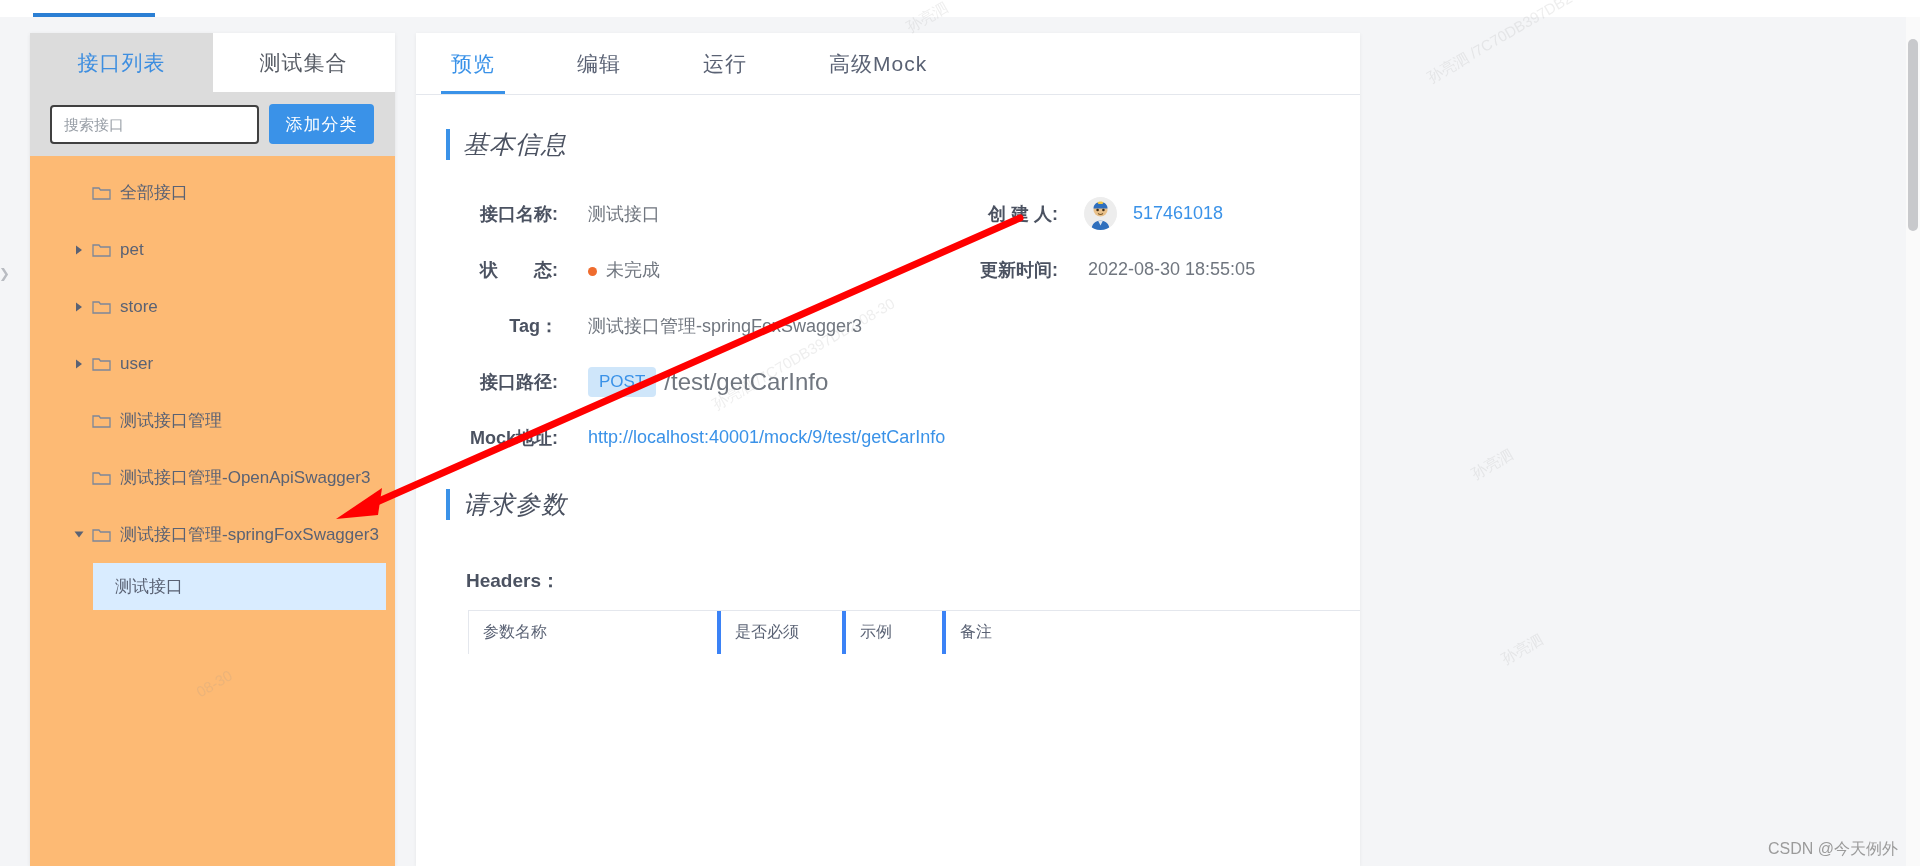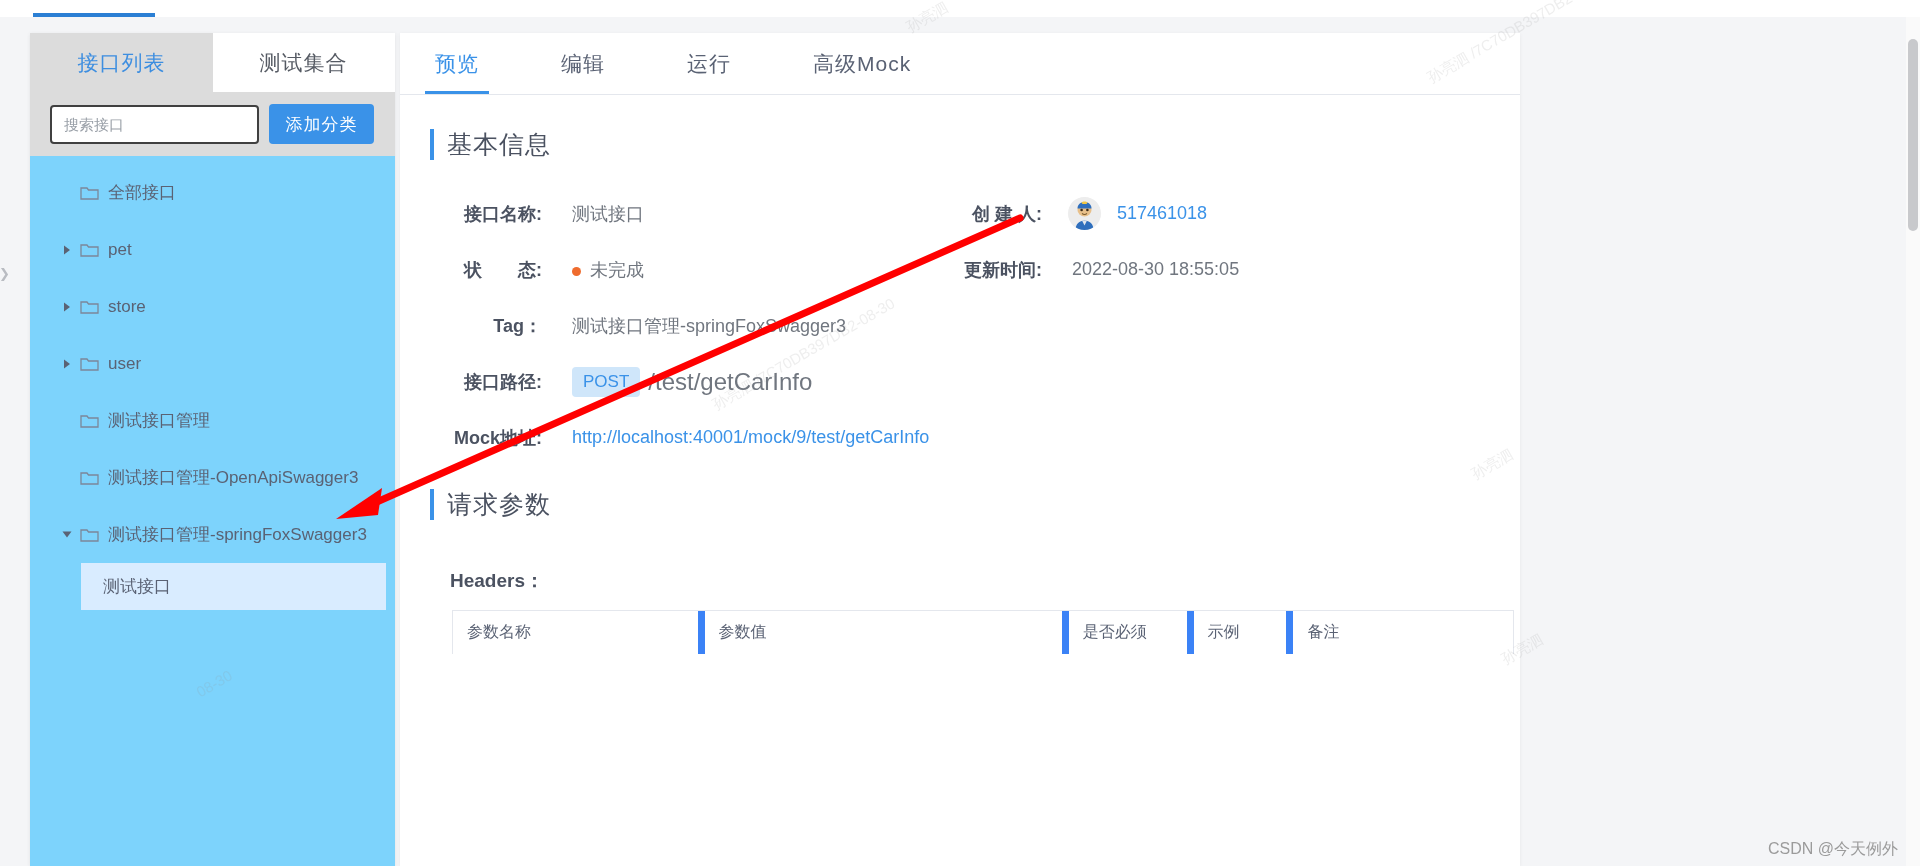--- a/index.html
+++ b/index.html
@@ -60,22 +60,22 @@
   }
   #search-input::placeholder { color: #9aa0a8; }
   #add-category-button {
     width: 105px; height: 40px; border: none; border-radius: 4px;
     background: #3a92e8; color: #ffffff; font-size: 17px;
     cursor: pointer; font-family: inherit;
     letter-spacing: 1px;
   }
 
   #sidebar-tree {
-    position: relative; background: #7dd3fc; padding-top: 8px;
-    height: 710px; overflow: hidden;
+    position: relative; background: #fdba74; padding-top: 8px;
+    height: 710px; overflow: hidden; padding-left: 12px;
   }
   .tree-node {
     display: flex; align-items: center; height: 57px;
     padding-left: 28px; cursor: pointer; font-size: 17px; color: #5a6274;
   }
   .tree-arrow {
     width: 18px; height: 18px; margin-right: 4px;
     display: flex; align-items: center; justify-content: center;
     flex: none;
   }
@@ -85,21 +85,21 @@
   .tree-label { white-space: nowrap; }
   .tree-child {
     margin-left: 51px; margin-right: 9px;
     height: 47px; display: flex; align-items: center;
     padding-left: 22px; font-size: 17px; color: #5a6274; cursor: pointer;
   }
   .tree-child.selected { background: #d9ecff; }
 
   
   #main-panel {
-    position: absolute; left: 400px; top: 33px; width: 1120px; height: 833px;
+    position: absolute; left: 416px; top: 33px; width: 944px; height: 833px;
     background: #ffffff;
     box-shadow: 0 1px 4px rgba(0,0,0,0.06);
     overflow: hidden;
   }
   #main-tabs {
     height: 62px; border-bottom: 1px solid #e4e7ed;
     display: flex; align-items: flex-end; padding-left: 25px;
   }
   .main-tab {
     height: 61px; display: flex; align-items: center; justify-content: center;
@@ -109,21 +109,21 @@
   }
   .main-tab.active { color: #3a92e8; }
   .main-tab.active::after {
     content: ""; position: absolute; left: 0; right: 0; bottom: 0;
     height: 3px; background: #3a92e8;
   }
 
   #main-body { padding: 0 0 0 30px; position: relative; }
 
   .section-title {
-    display: flex; align-items: center; margin-top: 33px; margin-bottom: 10px;
+    display: flex; align-items: center; margin-top: 33px; margin-bottom: 10px; font-style: italic;
   }
   .section-bar {
     width: 4px; height: 31px; background: #3a92e8; margin-right: 13px;
   }
   .section-title-text {
     font-size: 25px; color: #4b5261; letter-spacing: 1px;
   }
 
   #info-grid {
     margin-top: 38px;
@@ -163,21 +163,21 @@
   #headers-label {
     font-size: 19px; color: #4b5261; font-weight: bold;
     margin-top: 47px; margin-left: 20px;
   }
   #headers-table {
     margin-top: 16px; margin-left: 22px; width: 1062px;
     border: 1px solid #e4e7ed; border-bottom: none;
     display: flex; height: 44px; background: #ffffff;
   }
   .th-cell {
-    border-right: 7px solid #3b82f6; height: 100%;
+    border-right: 4px solid #3b82f6; height: 100%;
     display: flex; align-items: center; padding-left: 14px;
     font-size: 16px; color: #5a6274;
   }
   .th-cell:last-child { border-right: none; }
 
   
   #annotation-arrow {
     position: absolute; left: 0; top: 0; width: 1920px; height: 866px;
     pointer-events: none;
   }
@@ -420,21 +420,20 @@
 
     <div class="section-title" style="margin-top:36px">
       <div class="section-bar"></div>
       <div class="section-title-text">请求参数</div>
     </div>
 
     <div id="headers-label">Headers：</div>
 
     <div id="headers-table">
       <div class="th-cell" style="width:252px">参数名称</div>
-      <div class="th-cell" style="width:365px">参数值</div>
       <div class="th-cell" style="width:125px">是否必须</div>
       <div class="th-cell" style="width:100px">示例</div>
       <div class="th-cell" style="width:220px">备注</div>
     </div>
 
   </div>
 </div>
 
 <div id="right-scrollbar-track">
   <div id="right-scrollbar-thumb"></div>

